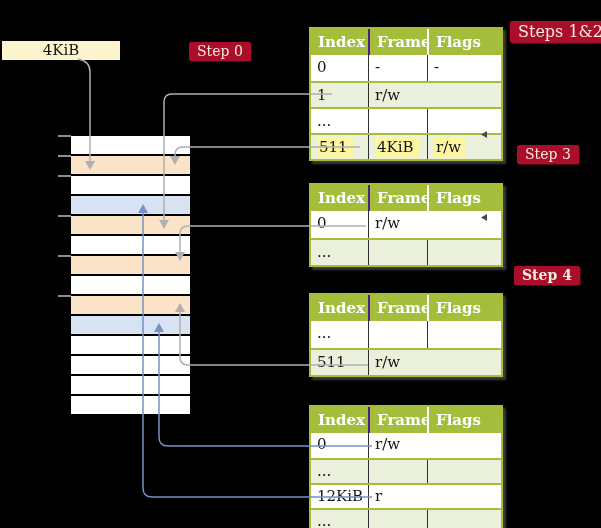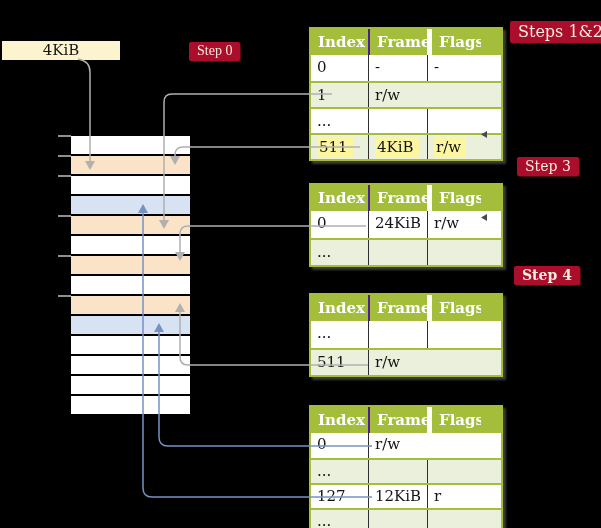--- a/index.html
+++ b/index.html
@@ -13,44 +13,44 @@
     position:absolute;left:2px;top:41px;width:118px;height:19px;
     background:var(--register-cream,#fcf3cf);color:#151515;
     font-size:15px;line-height:19px;text-align:center;
   }
   
   .badge{
     position:absolute;background:var(--badge-red,#ab0e2a);color:var(--badge-text,#f4ecdd);
     font-size:14px;line-height:14px;padding:2px 8px 3px 8px;border-radius:2px;
     box-shadow:1px 1px 0 rgba(90,5,20,.9);white-space:nowrap;
   }
-  #badge-step0{left:189px;top:42px;font-family:Liberation Serif, serif;}
+  #badge-step0{left:189px;top:42px;}
   #badge-steps12{left:510px;top:21px;font-size:16px;line-height:16px;padding:3px 8px;}
-  #badge-step3{left:517px;top:157px;text-align:center;}
+  #badge-step3{left:517px;top:145px;text-align:center;}
   #badge-step4{left:514px;top:266px;font-weight:bold;}
   
   .mem{position:absolute;left:71px;top:136px;width:119px;height:280px;}
   .mrow{position:absolute;left:0;width:119px;height:18px;}
   .c-white{background:var(--mem-white,#fff);}
   .c-peach{background:var(--mem-peach,#fbe3c7);}
   .c-blue{background:var(--mem-blue,#d7e3f3);}
   .tick{position:absolute;left:-13px;width:13px;height:2px;background:var(--tick-gray,#8f8f8f);}
   
   .ptable{
     position:absolute;left:309px;width:194px;box-sizing:border-box;
     border:2px solid var(--border-green,#a4be3b);background:#fff;
     box-shadow:3px 3px 2px rgba(130,130,130,.45);
     margin-top:8px;
   }
   .t1{top:19px;}.t2{top:175px;}.t3{top:285px;}.t4{top:397px;}
   .thead{display:flex;background:var(--header-green,#a4be3b);height:26px;line-height:26px;}
   .th{box-sizing:border-box;color:#fff;font-weight:bold;font-size:15px;padding-left:7px;overflow:hidden;}
   .th:nth-child(1){width:57px;}
   .th:nth-child(2){width:59px;border-left:2px solid #4c1d95;}
-  .th:nth-child(3){width:54px;border-left:5px solid #ffffff;}
+  .th:nth-child(3){width:54px;border-left:2px solid #ffffff;}
   .trow{display:flex;box-sizing:border-box;background:#fff;}
   .trow.alt{background:var(--row-green,#ebf0dc);}
   .trow + .trow{border-top:2px solid var(--border-green,#a4be3b);}
   .t1 .trow{height:26px;line-height:24px;}
   .t2 .trow,.t3 .trow{height:27px;line-height:25px;}
   .t4 .trow{height:25px;line-height:23px;}
   .td{box-sizing:border-box;font-size:15px;color:var(--text-dark,#141414);padding-left:6px;overflow:hidden;white-space:nowrap;}
   .td:nth-child(1){width:57px;}
   .td:nth-child(2){width:59px;border-left:1px solid #2e2e2e;}
   .td:nth-child(3){width:54px;border-left:1px solid #2e2e2e;}
@@ -128,21 +128,20 @@
       </div>
     </div>
   <div class="ptable t2">
       <div class="thead">
         <div class="th">Index</div>
         <div class="th">Frame</div>
         <div class="th">Flags</div>
       </div>
       <div class="trow">
         <div class="td">0</div>
-        <div class="td">24KiB</div>
         <div class="td">r/w</div>
       </div>
       <div class="trow alt">
         <div class="td">...</div>
         <div class="td"></div>
         <div class="td"></div>
       </div>
     </div>
   <div class="ptable t3">
       <div class="thead">
@@ -169,21 +168,20 @@
       <div class="trow">
         <div class="td">0</div>
         <div class="td">r/w</div>
       </div>
       <div class="trow alt">
         <div class="td">...</div>
         <div class="td"></div>
         <div class="td"></div>
       </div>
       <div class="trow">
-        <div class="td">127</div>
         <div class="td">12KiB</div>
         <div class="td">r</div>
       </div>
       <div class="trow alt">
         <div class="td">...</div>
         <div class="td"></div>
         <div class="td"></div>
       </div>
     </div>
 

